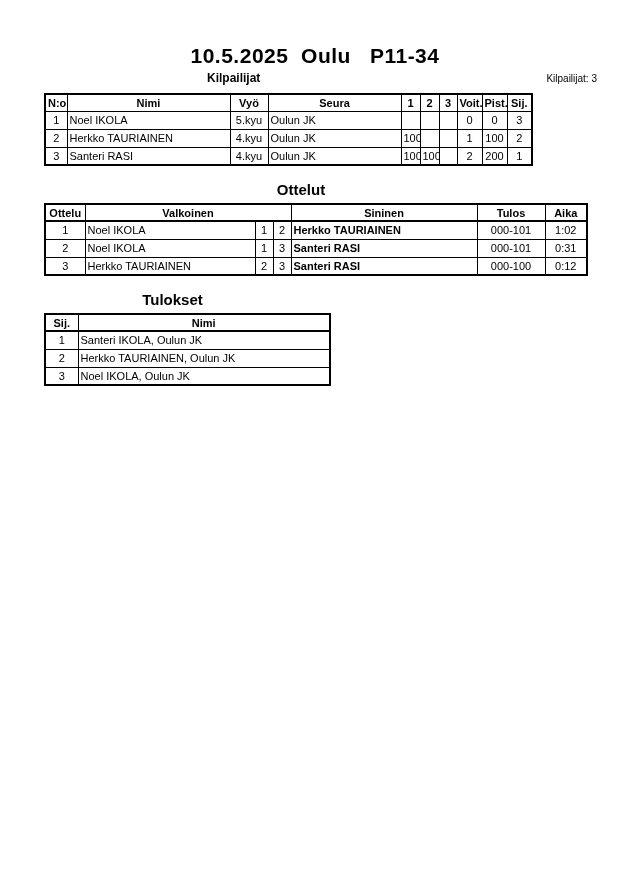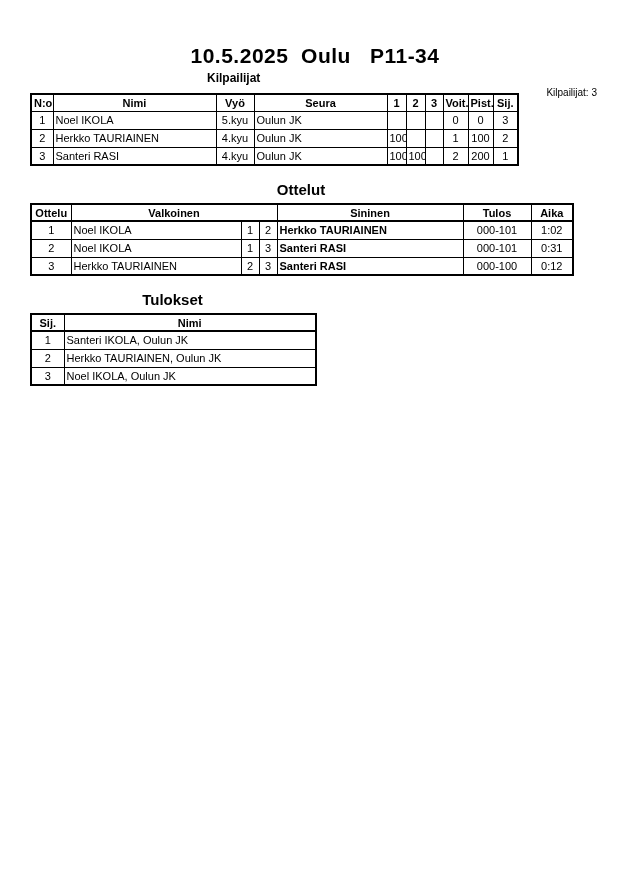--- a/index.html
+++ b/index.html
@@ -31,27 +31,27 @@
   .competitors-label {
     position: absolute;
     left: 207px;
     top: 0;
     font-size: 12px;
     font-weight: bold;
   }
   .competitors-count {
     position: absolute;
     right: 33px;
-    top: 16px;
+    top: 2px;
     font-size: 10px;
   }
   table {
     border-collapse: collapse;
     table-layout: fixed;
-    margin-left: 30px;
+    margin-left: 44px;
     font-size: 11px;
   }
   table, tr, td, th { box-sizing: border-box; }
   td, th {
     border: 1px solid #000;
     height: 18px;
     padding: 0 2px;
     overflow: hidden;
     white-space: nowrap;
   }

